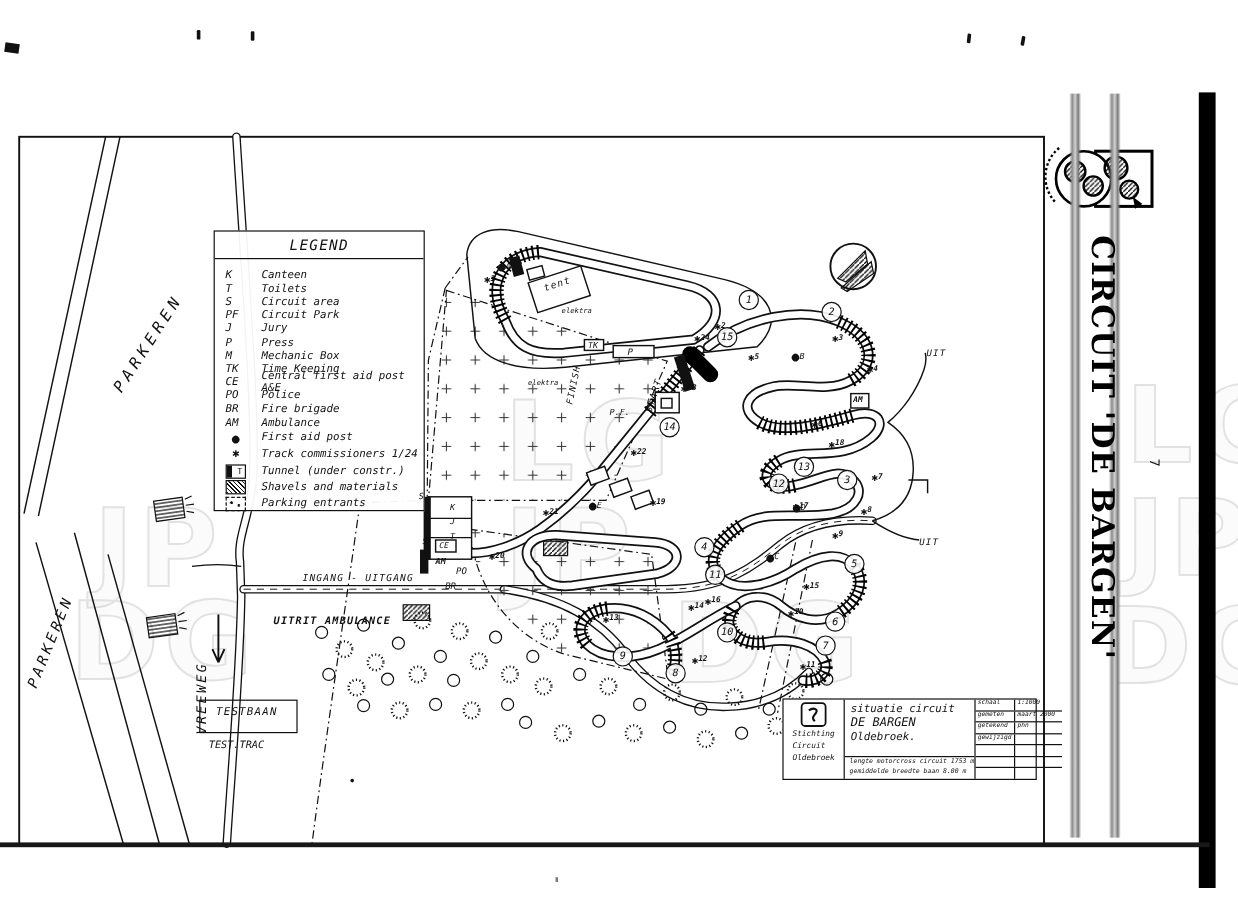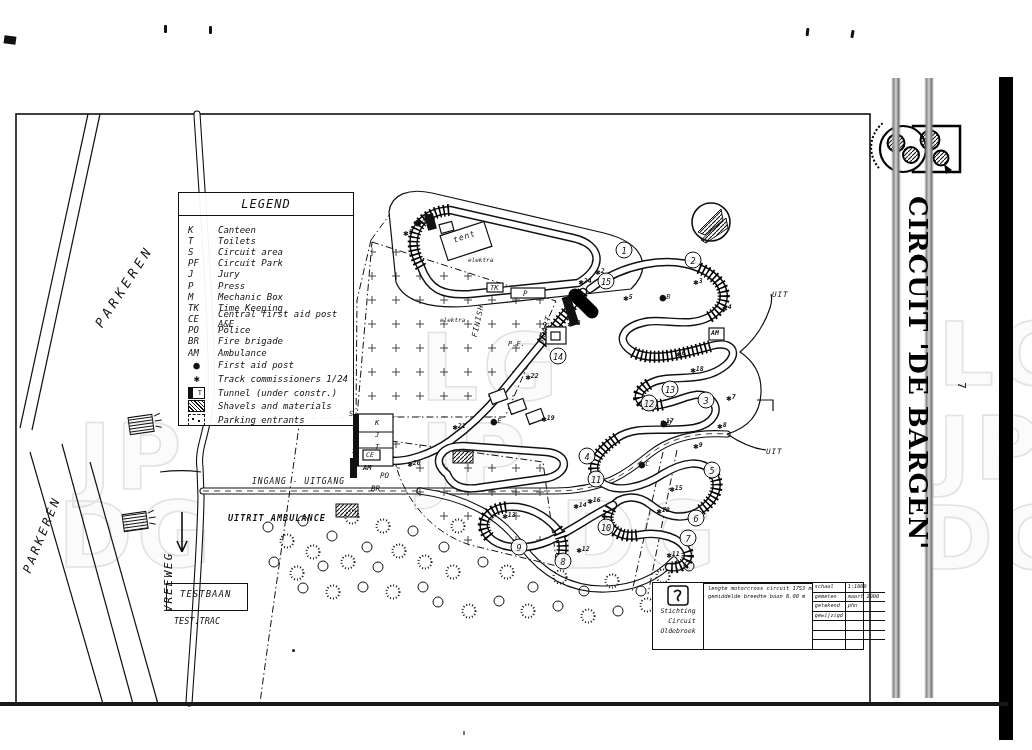--- a/index.html
+++ b/index.html
@@ -60,21 +60,21 @@
       background:repeating-linear-gradient(45deg,#111 0 1px,transparent 1px 2.6px);}
   .sym-parking-box{width:15px;height:10px;border:1px dashed #111;
       background:radial-gradient(circle at 4px 4px,#111 1.1px,transparent 1.3px),
                  radial-gradient(circle at 10px 6px,#111 1.1px,transparent 1.3px);}
   
   .testbaan-box{position:absolute;left:166px;top:583px;width:80px;height:26px;border:1.3px solid #111;}
   
   .tblock{position:absolute;left:652px;top:582px;width:210px;height:66px;border:1.6px solid #111;
           display:flex;background:#fff;font-family:"DejaVu Sans Mono",monospace;}
   .tb-left{width:50px;flex:none;border-right:1.3px solid #111;display:flex;flex-direction:column;align-items:center;padding-top:2px;}
-  .tb-org{font:italic 6.5px "DejaVu Sans Mono",monospace;line-height:1.5;text-align:right;}
+  .tb-org{font:italic 6.5px "DejaVu Sans Mono",monospace;line-height:1.5;text-align:left;}
   .tb-mid{flex:1;border-right:1.3px solid #111;display:flex;flex-direction:column;}
   .tb-subject{flex:1;padding:3px 0 0 5px;}
   .tb-subject div{font:italic 9px "DejaVu Sans Mono",monospace;line-height:1.25;}
   .tb-subject div:nth-child(2){font-size:10px;}
   .tb-specs{border-top:1.3px solid #111;padding:1px 0 1px 4px;}
   .tb-specs div{font:italic 5.4px "DejaVu Sans Mono",monospace;line-height:1.45;white-space:nowrap;}
   .tb-right{width:72px;flex:none;display:flex;flex-direction:column;}
   .tb-mrow{flex:1;display:flex;border-bottom:1px solid #111;}
   .tb-mrow:last-child{border-bottom:none;}
   .tb-mk{width:30px;flex:none;border-right:1px solid #111;font:italic 5.2px "DejaVu Sans Mono",monospace;padding-left:2px;overflow:hidden;}
@@ -462,20 +462,25 @@
         <rect x="2" y="1" width="20" height="19" rx="3" fill="none" stroke="#111" stroke-width="1.5"></rect>
         <path d="M 8,7 C 12,4 16,6 14,9 C 12,12 10,13 13,16" fill="none" stroke="#111" stroke-width="1.8"></path>
       </svg>
       <div class="tb-org">
           <div>Stichting</div>
           <div>Circuit</div>
           <div>Oldebroek</div>
         </div>
     </div>
     <div class="tb-mid">
+      <div class="tb-subject">
+          <div>situatie circuit</div>
+          <div>DE BARGEN</div>
+          <div>Oldebroek.</div>
+        </div>
       <div class="tb-specs">
           <div>lengte motorcross circuit 1753 m</div>
           <div>gemiddelde breedte baan 8.00 m</div>
         </div>
     </div>
     <div class="tb-right">
         <div class="tb-mrow">
           <span class="tb-mk">schaal</span>
           <span class="tb-mv">1:1000</span>
         </div>

